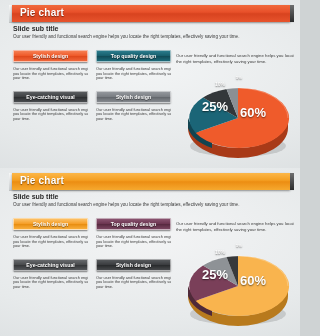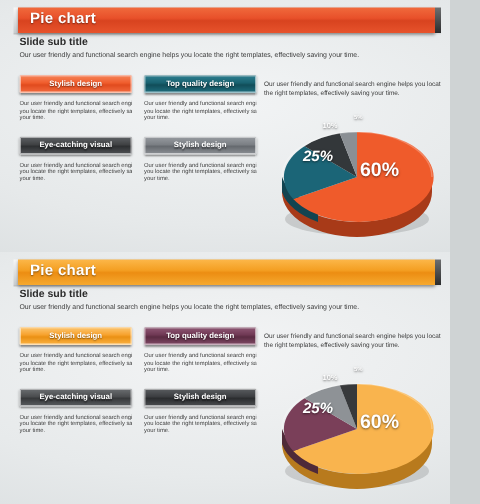--- a/index.html
+++ b/index.html
@@ -101,21 +101,21 @@
 
   
   .pie-wrap{position:absolute;left:182px;top:72px;width:112px;height:90px;}
   .pie-wrap svg{display:block;}
   .pie-lbl{
     position:absolute;font-weight:bold;color:#fff;
     text-shadow:0 1px 1.5px rgba(0,0,0,.55);
     white-space:nowrap;
   }
   .l60{font-size:13px;left:58px;top:33px;}
-  .l25{font-size:10px;left:20px;top:27px;font-style:italic;}
+  .l25{font-size:13px;left:20px;top:27px;}
   .l10{font-size:5px;left:33px;top:9px;}
   .l5{font-size:4px;left:54px;top:3px;}
 </style>
 </head>
 <body>
 
 <div class="slide">
   <div class="slide-inner">
 
     <div class="hdr">

